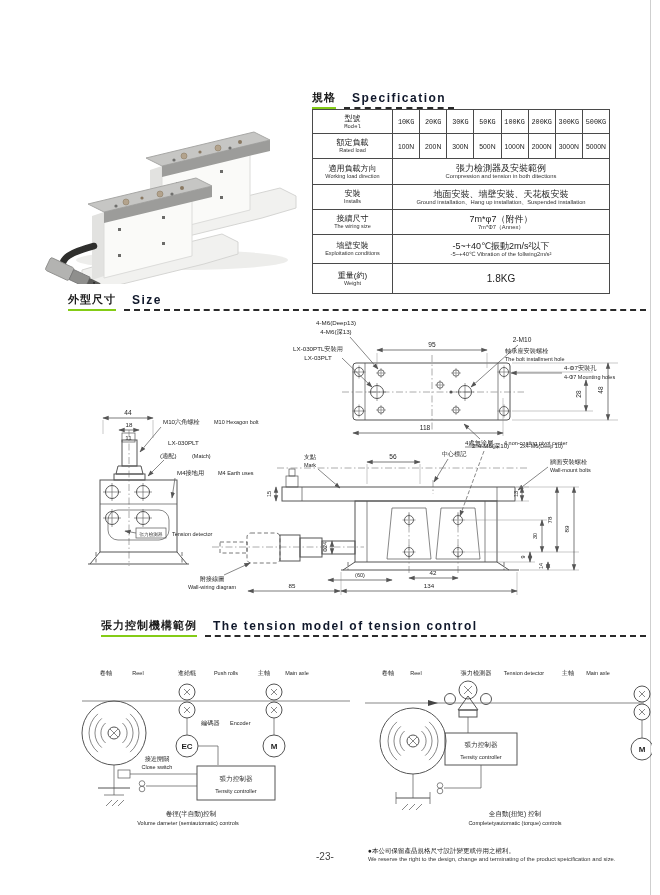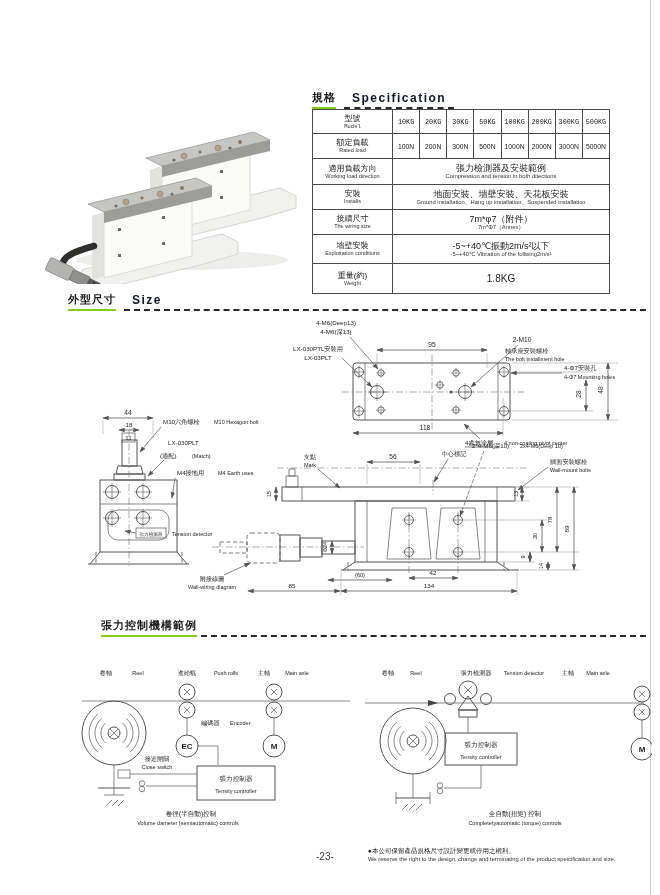--- a/index.html
+++ b/index.html
@@ -397,20 +397,21 @@
       <line x1="196" y1="279" x2="288" y2="279" class="d"></line>
       <text x="240" y="276" class="tm t6">85</text>
       <text x="160" y="269" class="tm t6">附接線圖</text>
       <text x="160" y="277" class="tm t55">Wall-wiring diagram</text>
       <line x1="172" y1="263" x2="198" y2="251" class="ld"></line>
     </g>
   </svg>
 
   <div class="sec ctl-head">
     <span class="sec-zh">張力控制機構範例</span>
+    <span class="sec-en">The tension model of tension control</span>
     <span class="sec-fill"></span>
   </div>
 
   <svg class="ctl-svg" width="600" height="195" viewBox="0 0 600 195">
 
     <g>
       <text x="54" y="29" class="tm t6">卷軸</text>
       <text x="86" y="29" class="tm t55">Reel</text>
       <text x="135" y="29" class="tm t6">進給輥</text>
       <text x="174" y="29" class="tm t55">Push rolls</text>

